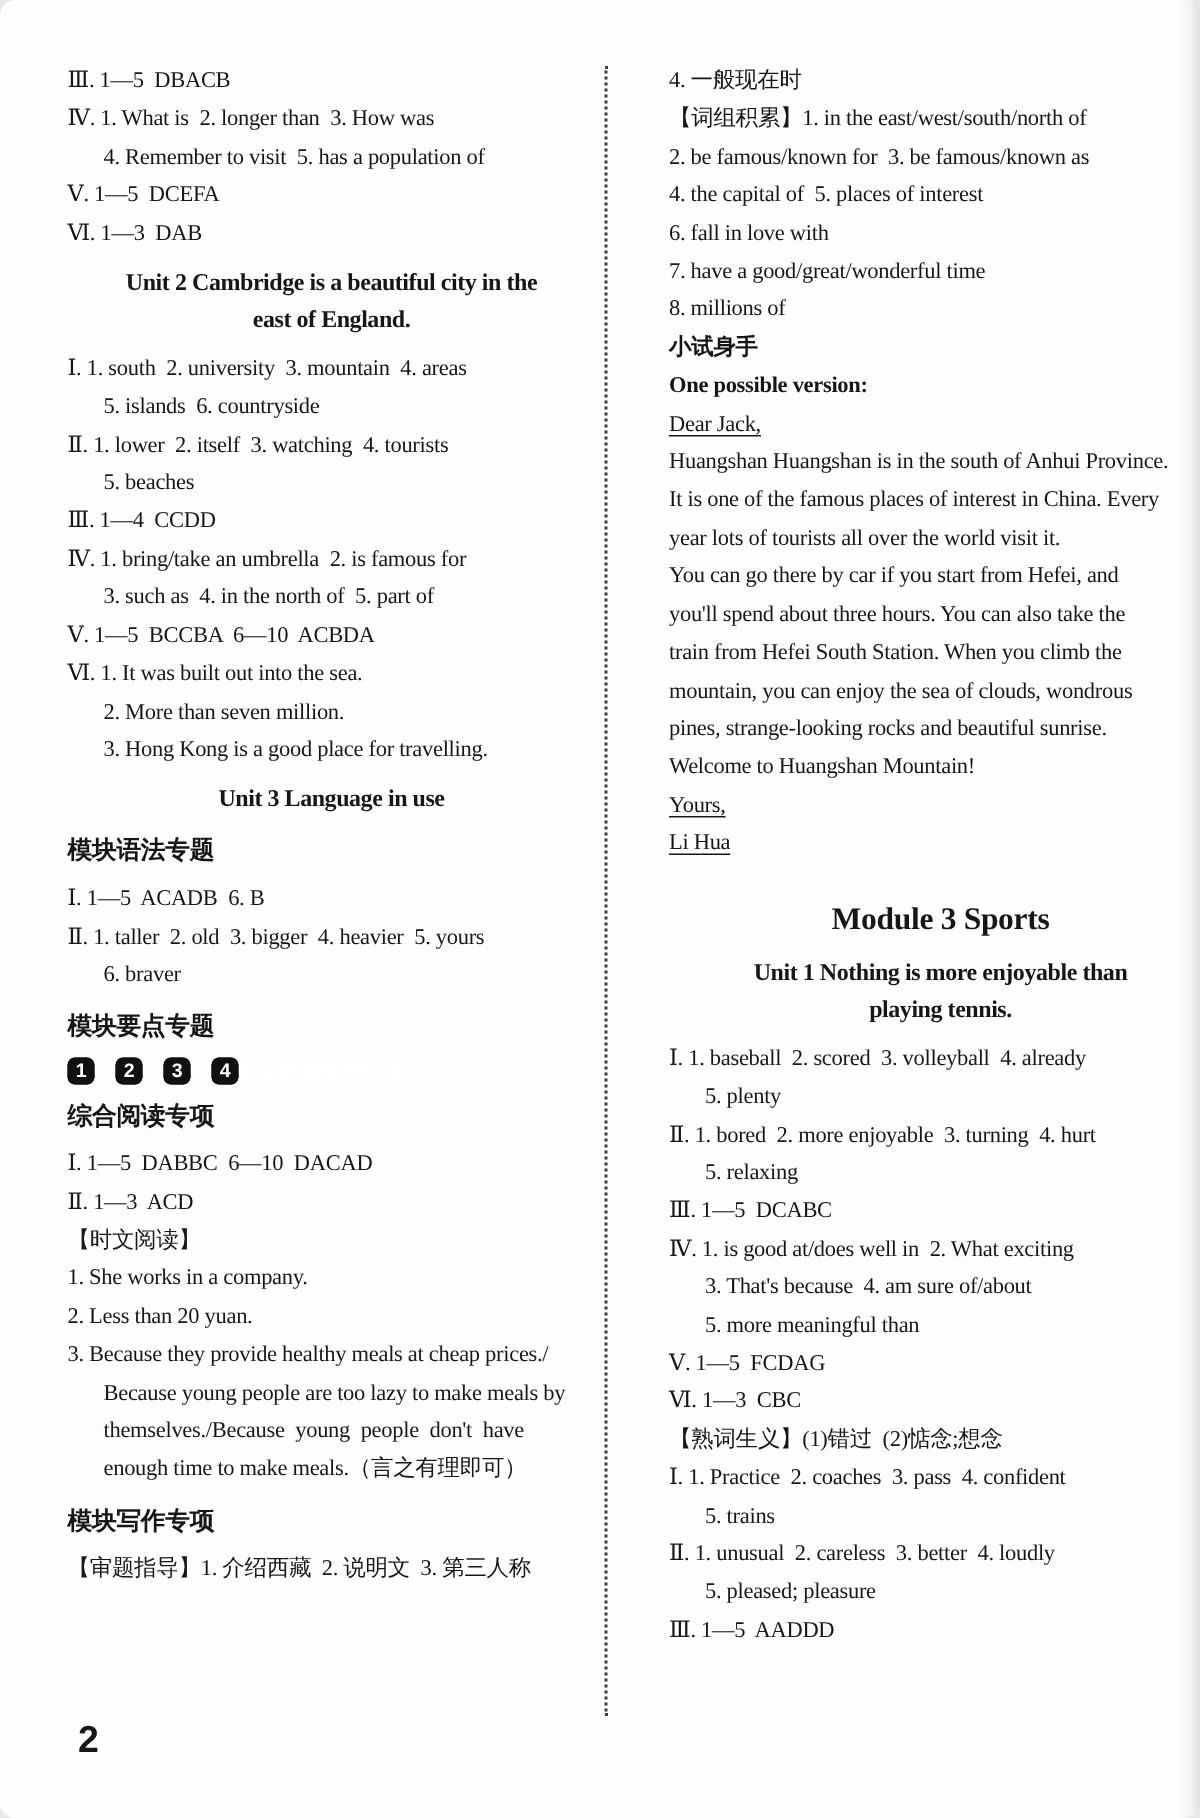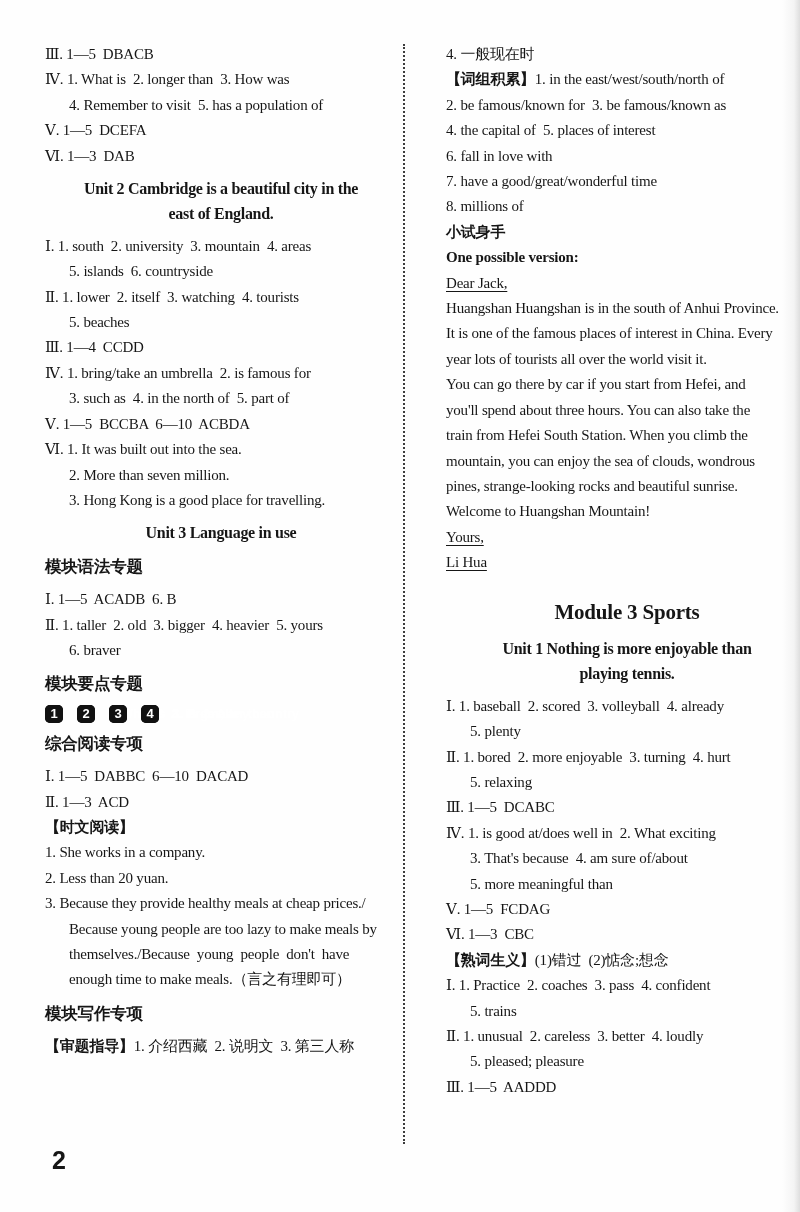--- a/index.html
+++ b/index.html
@@ -12,20 +12,21 @@
     width: 800px;
     height: 1212px;
     margin: 0 auto;
     background: linear-gradient(to left, #dedede 0px, #f4f4f4 6px, #fefefe 18px),
                 #fefefe;
     color: #161616;
     font-family: "Liberation Serif", "DejaVu Serif", serif;
     font-size: 15px;
     letter-spacing: -0.2px;
     overflow: hidden;
+    border-radius: 10px;
   }
   .col {
     position: absolute;
     top: 42px;
   }
   .col-left  { left: 45px;  width: 352px; }
   .col-right { left: 418px; width: 362px; margin-left: 28px; }
   .divider {
     position: absolute;
     left: 403px;
@@ -61,21 +62,21 @@
     text-align: center;
     font-size: 21px;
     margin: 24px 0 11px;
     white-space: normal;
   }
   .bold { font-weight: bold; }
   .ul {
     text-decoration: underline;
     text-underline-offset: 3px;
   }
-  .blabel { font-weight: bold; }
+  .blabel { font-weight: normal; }
   .badge-line { display: flex; align-items: center; }
   .badge {
     display: inline-block;
     width: 18px;
     height: 18px;
     background: #111;
     color: #fff;
     border-radius: 5px;
     font-family: "Liberation Sans", sans-serif;
     font-size: 13px;

